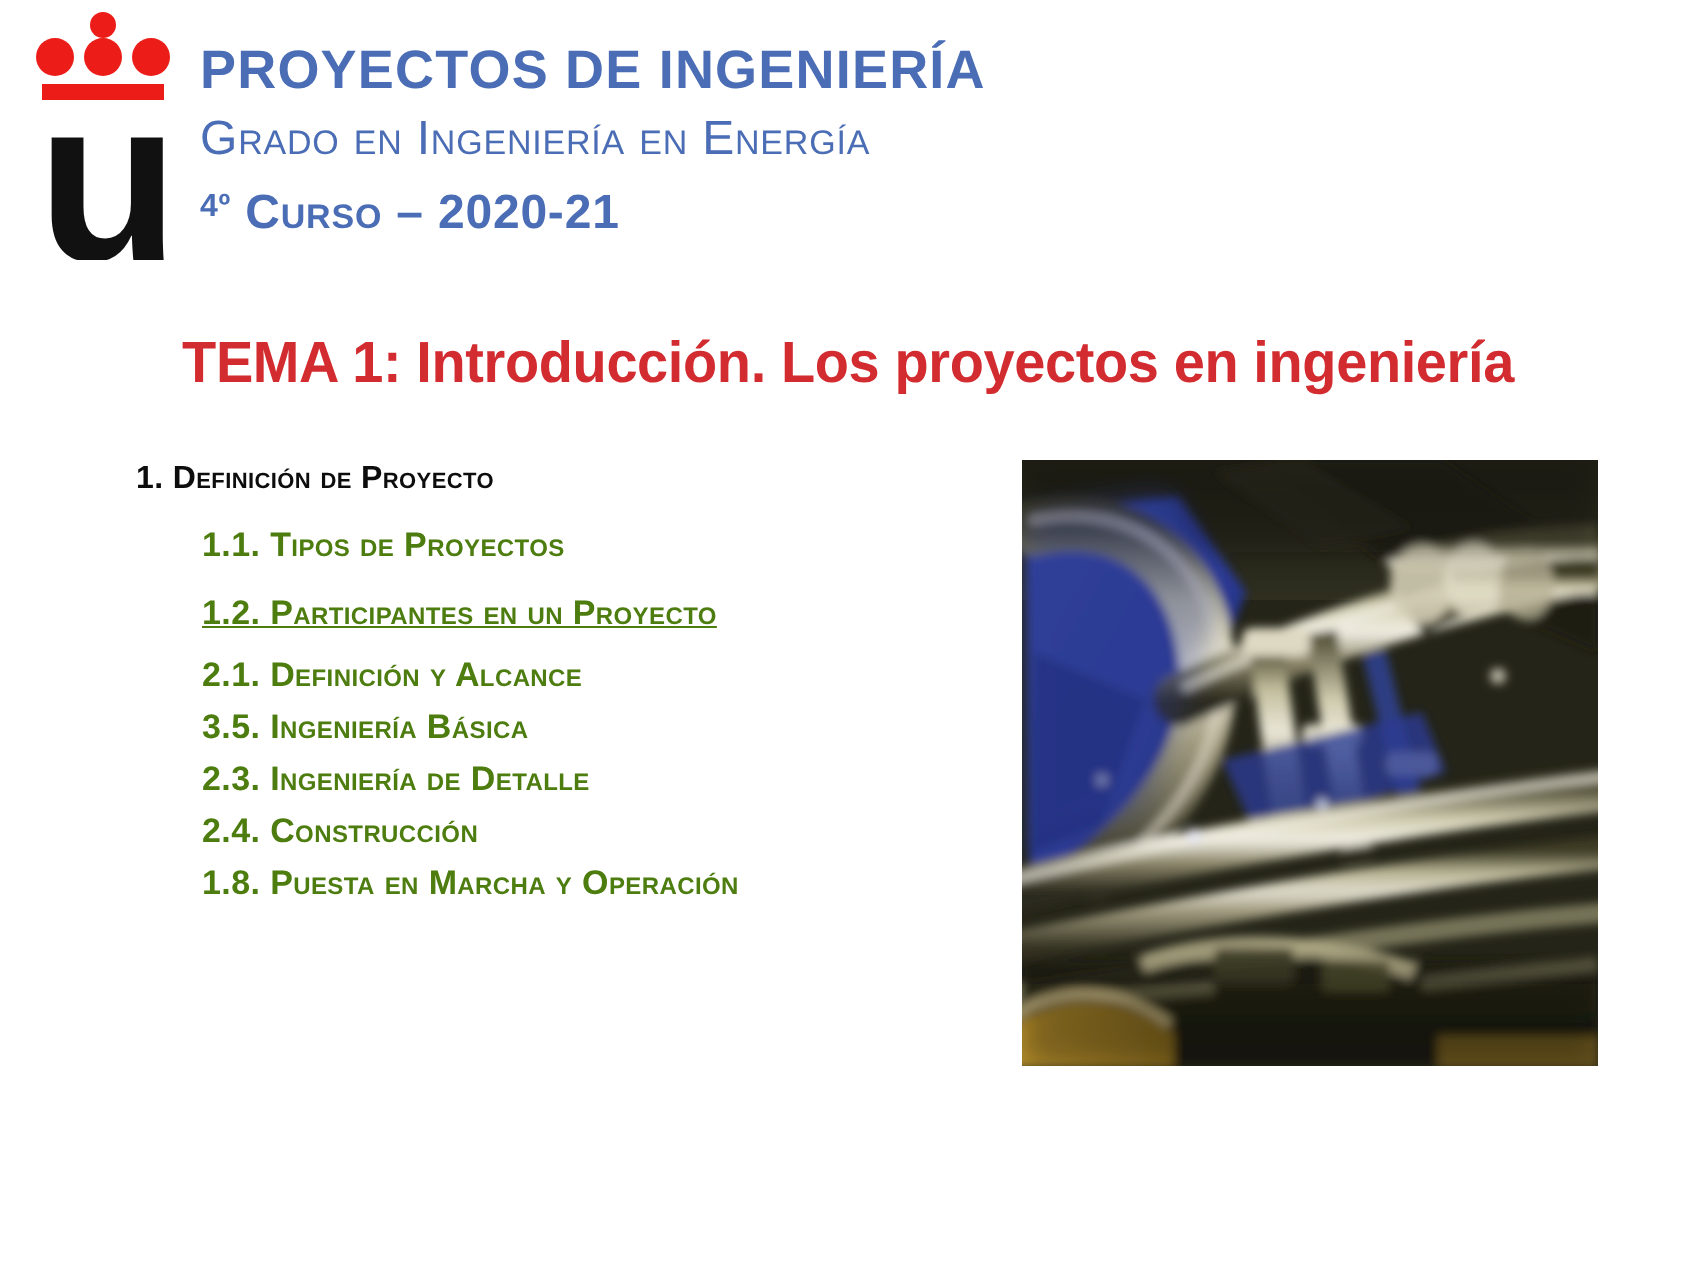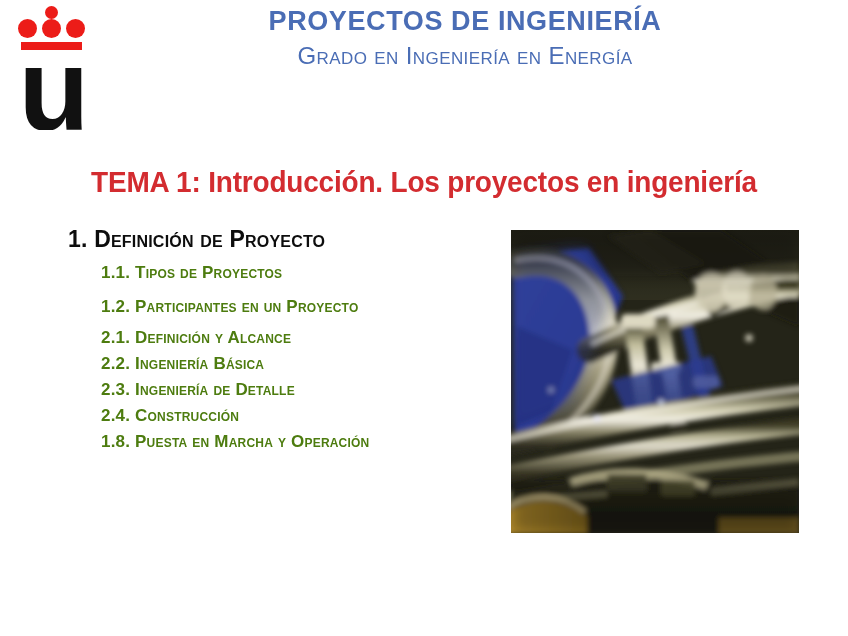--- a/index.html
+++ b/index.html
@@ -62,23 +62,23 @@
     letter-spacing: -2px;
     text-align: center;
     overflow: hidden;
     user-select: none;
   }
 
   
   .header {
     position: absolute;
     left: 100px;
-    top: 4px;
+    top: 18px;
     width: 730px;
-    text-align: center;
+    text-align: left;
     color: #4A6DB5;
   }
   .header-line1 {
     font-size: 27px;
     font-weight: bold;
     letter-spacing: 0.6px;
     line-height: 34px;
     white-space: nowrap;
   }
   .header-line2 {
@@ -122,40 +122,40 @@
 
   
   .outline {
     position: absolute;
     left: 68px;
     top: 224px;
     width: 440px;
   }
   .lvl1 {
     color: #0D0D0D;
-    font-size: 23px;
+    font-size: 16px;
     font-weight: bold;
     font-variant: small-caps;
     letter-spacing: 0.2px;
     line-height: 31px;
     white-space: nowrap;
   }
   .lvl2 {
     color: #4d7c0f;
     font-size: 17px;
     font-weight: bold;
     font-variant: small-caps;
     letter-spacing: 0.2px;
     line-height: 26px;
     margin-left: 33px;
     white-space: nowrap;
   }
   .sp-a { margin-top: 5px; }
   .sp-b { margin-top: 11px; }
-  .sp-c { margin-top: 8px; }
+  .sp-c { margin-top: 8px; text-decoration: underline; }
 
   
   .photo {
     position: absolute;
     left: 511px;
     top: 230px;
     width: 288px;
     height: 303px;
     overflow: hidden;
     background: #1b1c12;
@@ -172,30 +172,33 @@
     <span class="crown-dot c"></span>
     <span class="crown-dot r"></span>
     <span class="crown-bar"></span>
   </div>
   <div class="u-letter">u</div>
 </div>
 
 <div class="header">
   <div class="header-line1">PROYECTOS DE INGENIERÍA</div>
   <div class="header-line2">Grado en Ingeniería en Energía</div>
+  <div class="header-line3">
+    <span class="ord">4º</span><span> Curso – 2020-21</span>
+  </div>
 </div>
 
 <div class="slide-title">TEMA 1: Introducción. Los proyectos en ingeniería</div>
 
 <div class="outline">
   <div class="lvl1">1. Definición de Proyecto</div>
   <div class="lvl2 sp-a">1.1. Tipos de Proyectos</div>
   <div class="lvl2 sp-c">1.2. Participantes en un Proyecto</div>
   <div class="lvl2 sp-a">2.1. Definición y Alcance</div>
-  <div class="lvl2">2.2. Ingeniería Básica</div>
+  <div class="lvl2">3.5. Ingeniería Básica</div>
   <div class="lvl2">2.3. Ingeniería de Detalle</div>
   <div class="lvl2">2.4. Construcción</div>
   <div class="lvl2">1.8. Puesta en Marcha y Operación</div>
 </div>
 
 <div class="photo">
   <svg viewBox="0 0 288 303" preserveAspectRatio="none">
     <defs>
       <linearGradient id="pipeA" x1="0" y1="0" x2="0" y2="1">
         <stop offset="0%" stop-color="#3b3a24"></stop>

